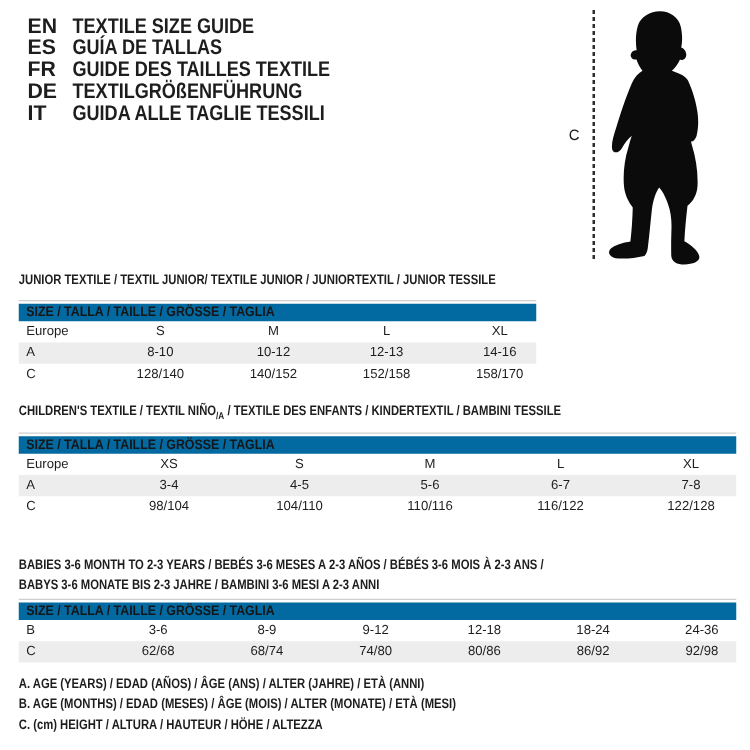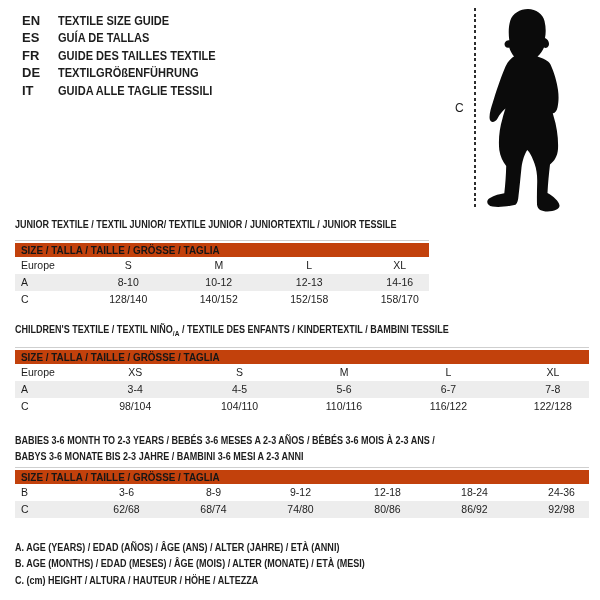--- a/index.html
+++ b/index.html
@@ -5,43 +5,43 @@
   html,body{margin:0;padding:0;background:#ffffff;}
   body{width:600px;height:600px;font-family:"Liberation Sans",sans-serif;color:#1d1d1d;}
   .canvas{position:relative;width:600px;height:600px;overflow:hidden;background:#fff;}
 
   .cond{display:inline-block;transform:scaleX(.82);transform-origin:0 50%;white-space:nowrap;}
   .cond85{display:inline-block;transform:scaleX(.85);transform-origin:0 50%;white-space:nowrap;}
   .cond90{display:inline-block;transform:scaleX(.90);transform-origin:0 50%;white-space:nowrap;}
 
   
   .lang-block{position:absolute;left:22px;top:12px;}
-  .lang-row{display:flex;height:17.4px;line-height:17.4px;font-size:13px;font-weight:700;}
+  .lang-row{display:flex;height:17.4px;line-height:17.4px;font-size:17px;font-weight:700;}
   .lang-code{flex:0 0 36px;}
   .lang-title{white-space:nowrap;}
 
   
   .figure{position:absolute;left:450px;top:0;width:150px;height:222px;}
   .dash-line{position:absolute;left:24px;top:8px;width:2px;height:200px;
     background:repeating-linear-gradient(to bottom,#2d2d2d 0 3px,transparent 3px 5.6px);}
   .c-label{position:absolute;left:5px;top:101px;font-size:12px;font-weight:400;color:#1b1b1b;}
   .toddler{position:absolute;left:30px;top:0;width:120px;height:220px;}
 
   
   .tblsec{position:absolute;left:15px;}
   #t1{top:218px;width:414px;}
   #t2{top:323px;width:574px;}
-  #t3{top:432px;width:574px;}
+  #t3{top:444px;width:574px;}
   .t-title{font-size:11px;font-weight:700;line-height:13px;white-space:nowrap;}
   #t1 .t-title{margin-bottom:9px;}
   #t2 .t-title{margin-bottom:7px;}
   #t3 .t-title{line-height:16px;margin-bottom:3px;}
   .t-title sub{font-size:8px;}
   .hairline{height:1px;background:#cfcfcf;margin-bottom:2px;}
-  .size-bar{height:14px;line-height:14px;background:#c2410c;font-size:11px;font-weight:700;
+  .size-bar{height:14px;line-height:14px;background:#0369a1;font-size:11px;font-weight:700;
     color:#161616;padding-left:6px;box-sizing:border-box;}
   .trow{display:flex;height:17px;line-height:17px;font-size:10.5px;gap:32px;}
   .trow.shaded{background:#ededed;}
   .cell{flex:1;text-align:center;}
   .cell.label{flex:0 0 52px;text-align:left;padding-left:6px;box-sizing:border-box;}
 
   
   .footnotes{position:absolute;left:15px;top:539px;font-size:11px;font-weight:700;}
   .fn-line{height:16.4px;line-height:16.4px;white-space:nowrap;}
 </style>

